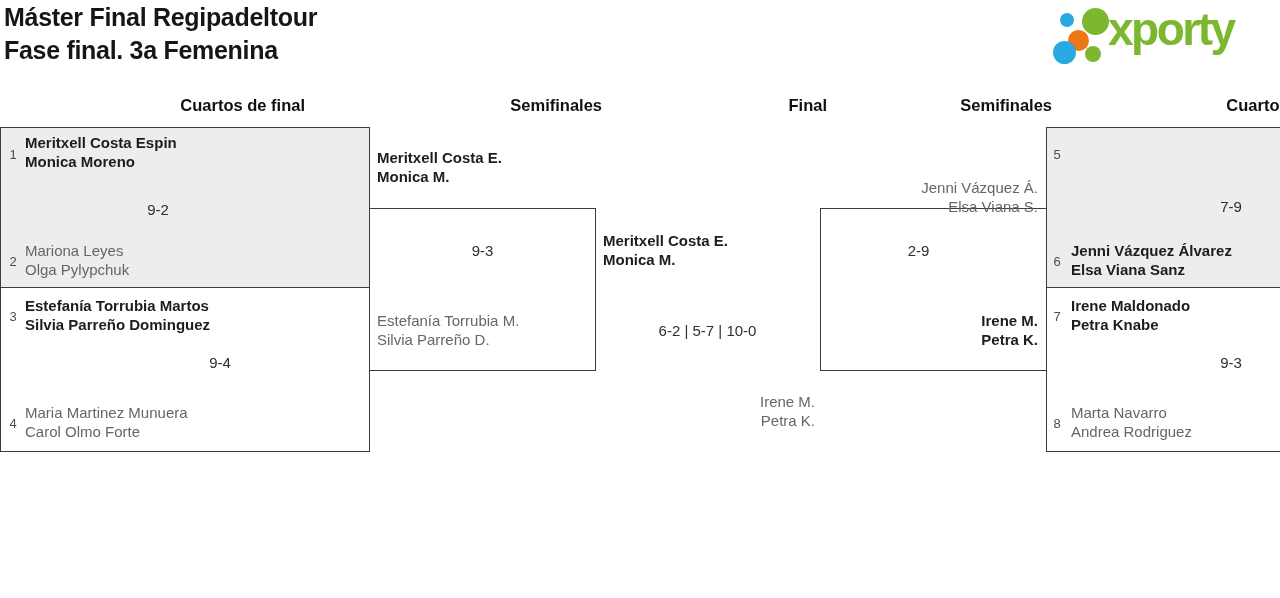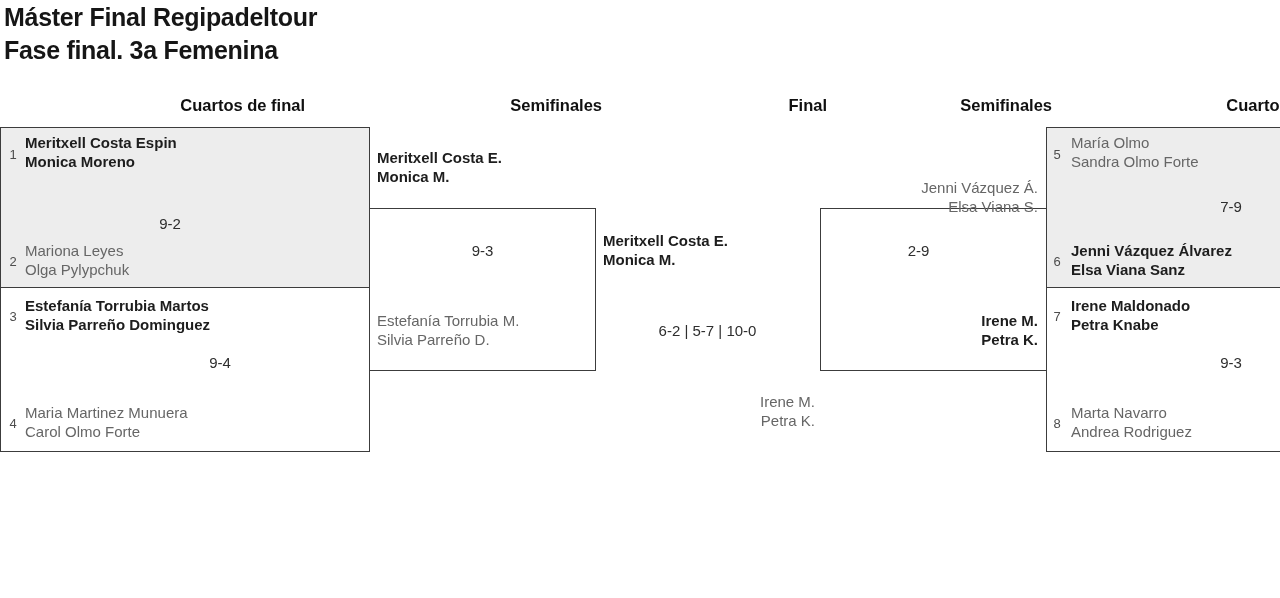--- a/index.html
+++ b/index.html
@@ -22,64 +22,68 @@
   .logo-text{position:absolute;left:60px;top:-4px;font-size:46px;line-height:66px;font-weight:700;letter-spacing:-2.5px;}
 </style>
 </head>
 <body>
 
 <div id="stage">
 
   <div class="title-line" style="top:3px;">Máster Final Regipadeltour</div>
   <div class="title-line" style="top:36px;">Fase final. 3a Femenina</div>
 
+  <div class="logo">
+    <span class="dot" style="left:12px;top:13px;width:14px;height:14px;background:#29a9e0;"></span>
+    <span class="dot" style="left:34px;top:8px;width:27px;height:27px;background:#7cb82f;"></span>
+    <span class="dot" style="left:20px;top:30px;width:21px;height:21px;background:#ee7617;"></span>
+    <span class="dot" style="left:5px;top:41px;width:23px;height:23px;background:#29a9e0;"></span>
+    <span class="dot" style="left:37px;top:46px;width:16px;height:16px;background:#7cb82f;"></span>
+    <span class="logo-text" style="color:#7cb82f;">xporty</span>
+  </div>
 
   <div class="round-header" style="left:65px;">Cuartos de final</div>
   <div class="round-header" style="left:362px;">Semifinales</div>
   <div class="round-header" style="left:587px;">Final</div>
   <div class="round-header" style="left:812px;">Semifinales</div>
   <div class="round-header" style="left:1111px;">Cuartos de final</div>
 
   <div class="box shaded" style="left:0;top:127px;width:370px;height:161px;"></div>
   <div class="box" style="left:0;top:287px;width:370px;height:165px;"></div>
   <div class="box shaded" style="left:1046px;top:127px;width:370px;height:161px;"></div>
   <div class="box" style="left:1046px;top:287px;width:370px;height:165px;"></div>
 
   <div class="box" style="left:369px;top:208px;width:227px;height:163px;background:transparent;"></div>
   <div class="box" style="left:820px;top:208px;width:227px;height:163px;background:transparent;"></div>
 
   <div class="seed" style="left:6px;top:145px;">1</div>
   <div class="team winner" style="left:25px;top:133px;">
     <div>Meritxell Costa Espin</div>
     <div>Monica Moreno</div>
   </div>
-  <div class="score" style="left:0;top:214px;width:316px;margin-left:12px;">9-2</div>
+  <div class="score" style="left:0;top:200px;width:316px;">9-2</div>
   <div class="seed" style="left:6px;top:252px;">2</div>
   <div class="team loser" style="left:25px;top:241px;">
     <div>Mariona Leyes</div>
     <div>Olga Pylypchuk</div>
   </div>
 
   <div class="seed" style="left:6px;top:307px;">3</div>
   <div class="team winner" style="left:25px;top:296px;">
     <div>Estefanía Torrubia Martos</div>
     <div>Silvia Parreño Dominguez</div>
   </div>
   <div class="score" style="left:0;top:353px;width:440px;">9-4</div>
   <div class="seed" style="left:6px;top:414px;">4</div>
   <div class="team loser" style="left:25px;top:403px;">
     <div>Maria Martinez Munuera</div>
     <div>Carol Olmo Forte</div>
   </div>
 
   <div class="seed" style="left:1050px;top:145px;">5</div>
-  <div class="team loser" style="left:1071px;top:133px;">
-    <div>María Olmo</div>
-    <div>Sandra Olmo Forte</div>
-  </div>
   <div class="score" style="left:1046px;top:197px;width:370px;">7-9</div>
   <div class="seed" style="left:1050px;top:252px;">6</div>
   <div class="team winner" style="left:1071px;top:241px;">
     <div>Jenni Vázquez Álvarez</div>
     <div>Elsa Viana Sanz</div>
   </div>
 
   <div class="seed" style="left:1050px;top:307px;">7</div>
   <div class="team winner" style="left:1071px;top:296px;">
     <div>Irene Maldonado</div>

